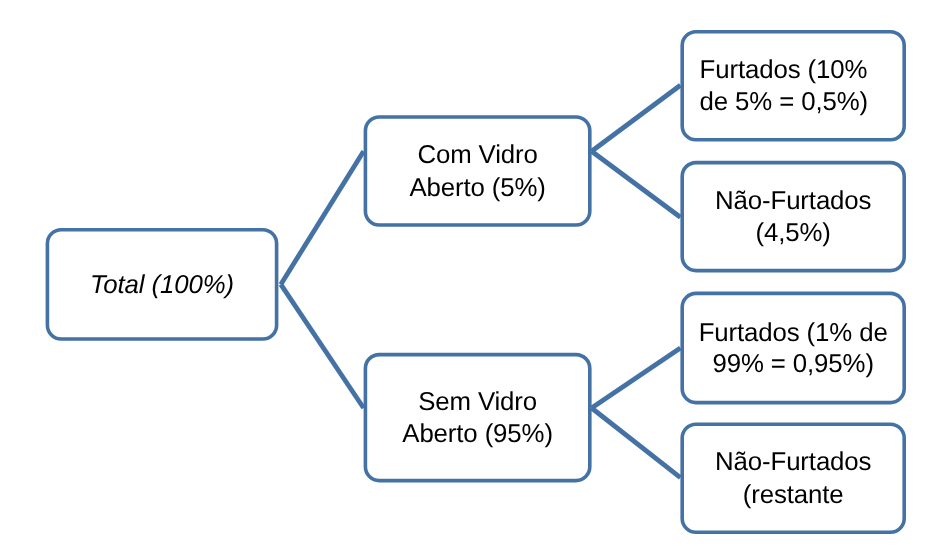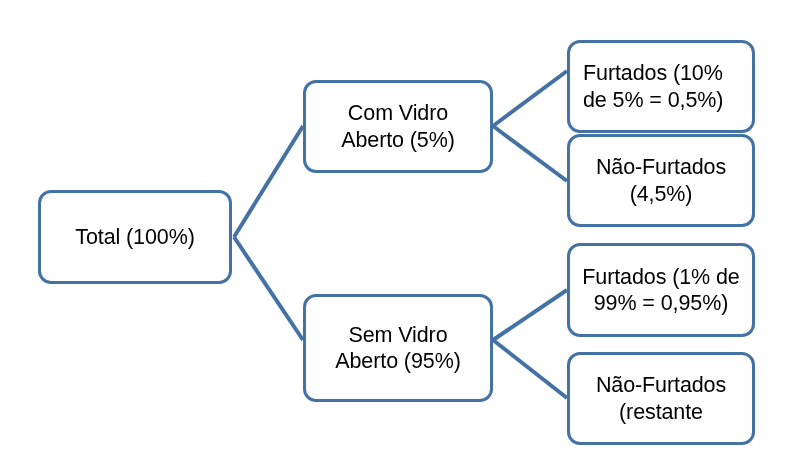--- a/index.html
+++ b/index.html
@@ -45,24 +45,24 @@
     display: block;
     width: 100%;
     padding: 0 7px;
     box-sizing: border-box;
     white-space: pre-line;
   }
   .align-center .node-text { text-align: center; }
   .align-left   .node-text { text-align: left; padding-left: 13px; }
 
   
-  #node-total        { left: 38px;  top: 190px; width: 194px; height: 94px; }
-  #node-com-vidro    { left: 303px; top: 80px;  width: 190px; height: 93px; }
+  #node-total        { left: 38px;  top: 190px; width: 194px; height: 94px; font-style: italic; }
+  #node-com-vidro    { left: 303px; top: 96px;  width: 190px; height: 93px; }
   #node-sem-vidro    { left: 303px; top: 294px; width: 190px; height: 108px; }
-  #node-furtados-1   { left: 567px; top: 25px;  width: 188px; height: 93px; margin-top: 15px; }
+  #node-furtados-1   { left: 567px; top: 25px;  width: 188px; height: 93px; }
   #node-nao-furt-1   { left: 567px; top: 134px; width: 188px; height: 93px; }
   #node-furtados-2   { left: 567px; top: 243px; width: 188px; height: 94px; }
   #node-nao-furt-2   { left: 567px; top: 352px; width: 188px; height: 93px; }
 </style>
 </head>
 <body>
 
 <div id="canvas">
 
   <svg id="connectors" viewBox="0 0 792 455">

